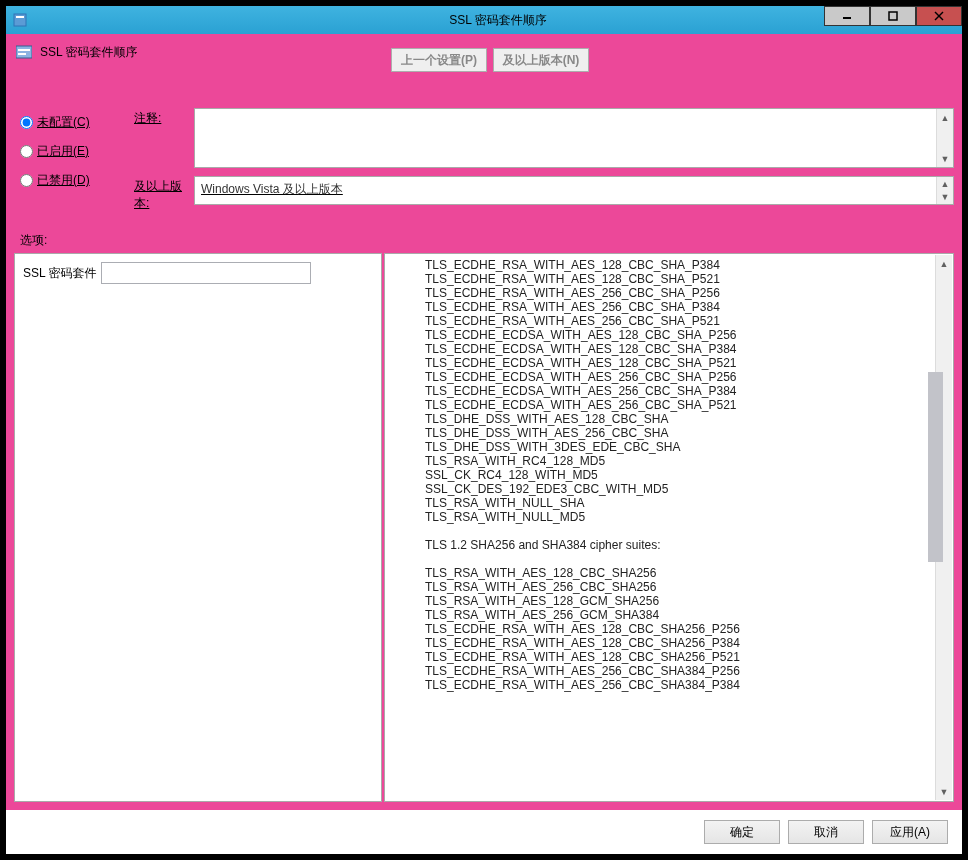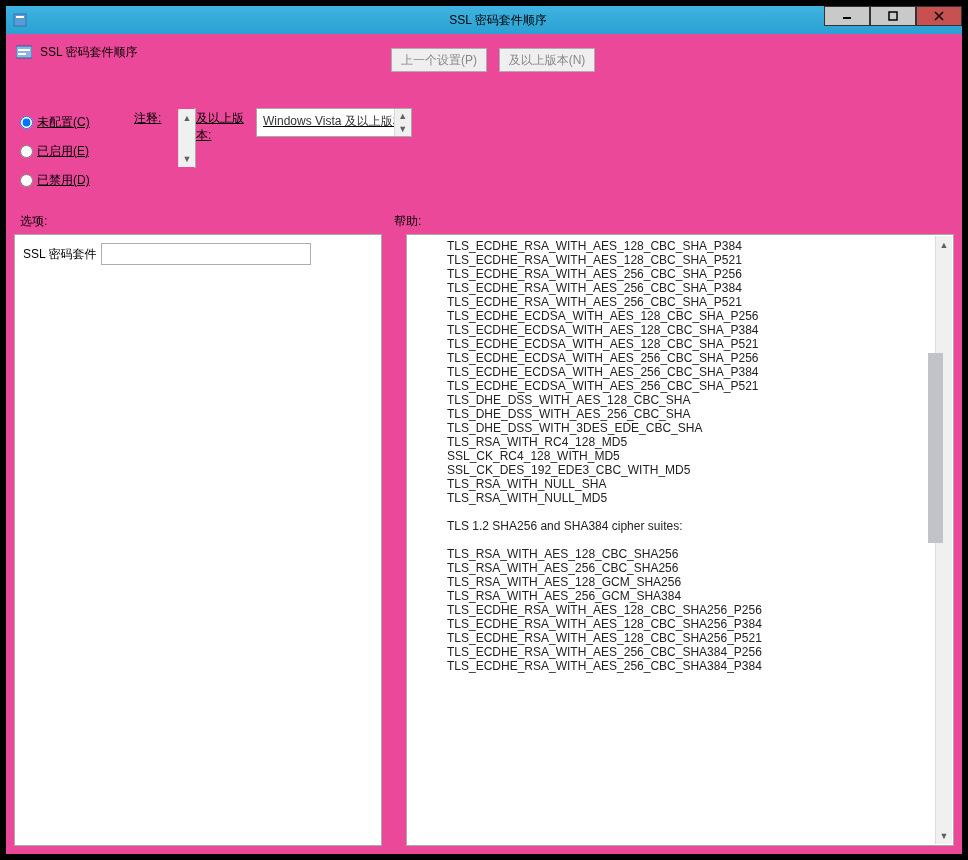--- a/index.html
+++ b/index.html
@@ -10,37 +10,37 @@
   .titlebar .icon { width:28px; display:flex; align-items:center; justify-content:center; }
   .winbuttons { position:absolute; right:0; top:0; display:flex; height:20px; }
   .winbtn { width:46px; height:20px; border:1px solid #333; display:flex; align-items:center; justify-content:center; background:#c9c9c9; }
   .winbtn.min { background:#c9c9c9; }
   .winbtn.max { background:#c9c9c9; }
   .winbtn.close { background:#c75050; color:#000; }
   .content { flex:1; padding:8px 8px 0 8px; display:flex; flex-direction:column; overflow:hidden; }
   .header-row { display:flex; align-items:flex-start; margin-bottom:8px; }
   .header-row .hicon { width:20px; height:20px; margin-right:6px; display:flex; align-items:center; justify-content:center; }
   .header-row .htitle { font-size:12px; padding-top:2px; }
-  .navbtns { position:absolute; left:385px; top:42px; display:flex; gap:12px; }
+  .navbtns { position:absolute; left:385px; top:42px; display:flex; gap:6px;font-weight:bold; }
   .navbtn { width:96px; height:24px; border:1px solid #adadad; background:#efefef; color:#888; display:flex; align-items:center; justify-content:center; }
   .top-area { display:flex; margin-top:6px;text-decoration:underline; }
   .radio-col { width:120px; padding-left:6px; padding-top:6px; }
   .radio-row { display:flex; align-items:center; margin-bottom:12px; }
   .radio-row input { margin:0 4px 0 0; }
-  .fields-col { flex:1; display:flex; flex-direction:row; }
+  .fields-col { flex:1; display:flex; flex-direction:column; }
   .field-row { display:flex; align-items:flex-start; margin-bottom:8px; }
   .field-label { width:60px; text-align:left; padding-top:2px; }
   .textarea-box { flex:1; border:1px solid #a9a9a9; background:#fff; height:60px; position:relative; }
   .platform-box { flex:1; border:1px solid #a9a9a9; background:#fff; height:29px; padding:4px 6px; position:relative; color:#333; }
   .sb-vert { position:absolute; right:0; top:0; bottom:0; width:17px; background:#f0f0f0; border-left:1px solid #dcdcdc; display:flex; flex-direction:column; align-items:center; justify-content:space-between; }
   .sb-arrow { width:17px; height:17px; display:flex; align-items:center; justify-content:center; color:#606060; font-size:9px; }
   .section-labels { display:flex; margin-top:12px; margin-bottom:4px; }
   .sec-left { width:380px; padding-left:6px; }
   .sec-right { flex:1; }
-  .panels { flex:1; display:flex; gap:24px; overflow:hidden; padding-bottom:8px; }
+  .panels { flex:1; display:flex; gap:2px; overflow:hidden; padding-bottom:8px; }
   .panel { border:1px solid #a9a9a9; background:#fff; }
   .panel.left { width:368px; padding:8px; }
   .panel.right { flex:1; position:relative; overflow:hidden; }
   .opt-row { display:flex; align-items:center; gap:4px; }
   .opt-input { width:210px; height:22px; border:1px solid #abadb3; background:#fff; }
   .help-content { position:absolute; left:0; right:17px; top:0; bottom:0; padding:4px 4px 4px 40px; color:#222; line-height:14px; white-space:pre; overflow:hidden; }
   .sb-vert.full { top:1px; bottom:1px; right:1px; }
   .sb-thumb { position:absolute; right:1px; width:15px; background:#c2c3c9; border:0; }
   .footer { height:44px; border-top:0; display:flex; align-items:center; justify-content:flex-end; gap:8px; padding-right:14px; background:#fff; }
   .btn { width:76px; height:24px; border:1px solid #acacac; background:linear-gradient(#f3f3f3,#e5e5e5); display:flex; align-items:center; justify-content:center; }
@@ -136,21 +136,20 @@
               <div class="sb-arrow">▲</div>
               <div class="sb-arrow">▼</div>
             </div>
           </div>
         </div>
       </div>
     </div>
 
     <div class="section-labels">
       <div class="sec-left">选项:</div>
-      <div class="sec-right">帮助:</div>
     </div>
 
     <div class="panels">
       <div class="panel left">
         <div class="opt-row">
           <span>SSL 密码套件</span>
           <input class="opt-input" type="text" style="">
         </div>
       </div>
 
@@ -191,14 +190,25 @@
           <div style="flex:1; position:relative;">
             <div class="sb-thumb" style="top:100px; height:190px;"></div>
           </div>
           <div class="sb-arrow">▼</div>
         </div>
       </div>
     </div>
 
   </div>
 
+  <div class="footer">
+    <div class="btn">
+        <span>确定</span>
+      </div>
+    <div class="btn">
+        <span>取消</span>
+      </div>
+    <div class="btn">
+        <span>应用(A)</span>
+      </div>
+  </div>
 
 </div>
 
 </body></html>

